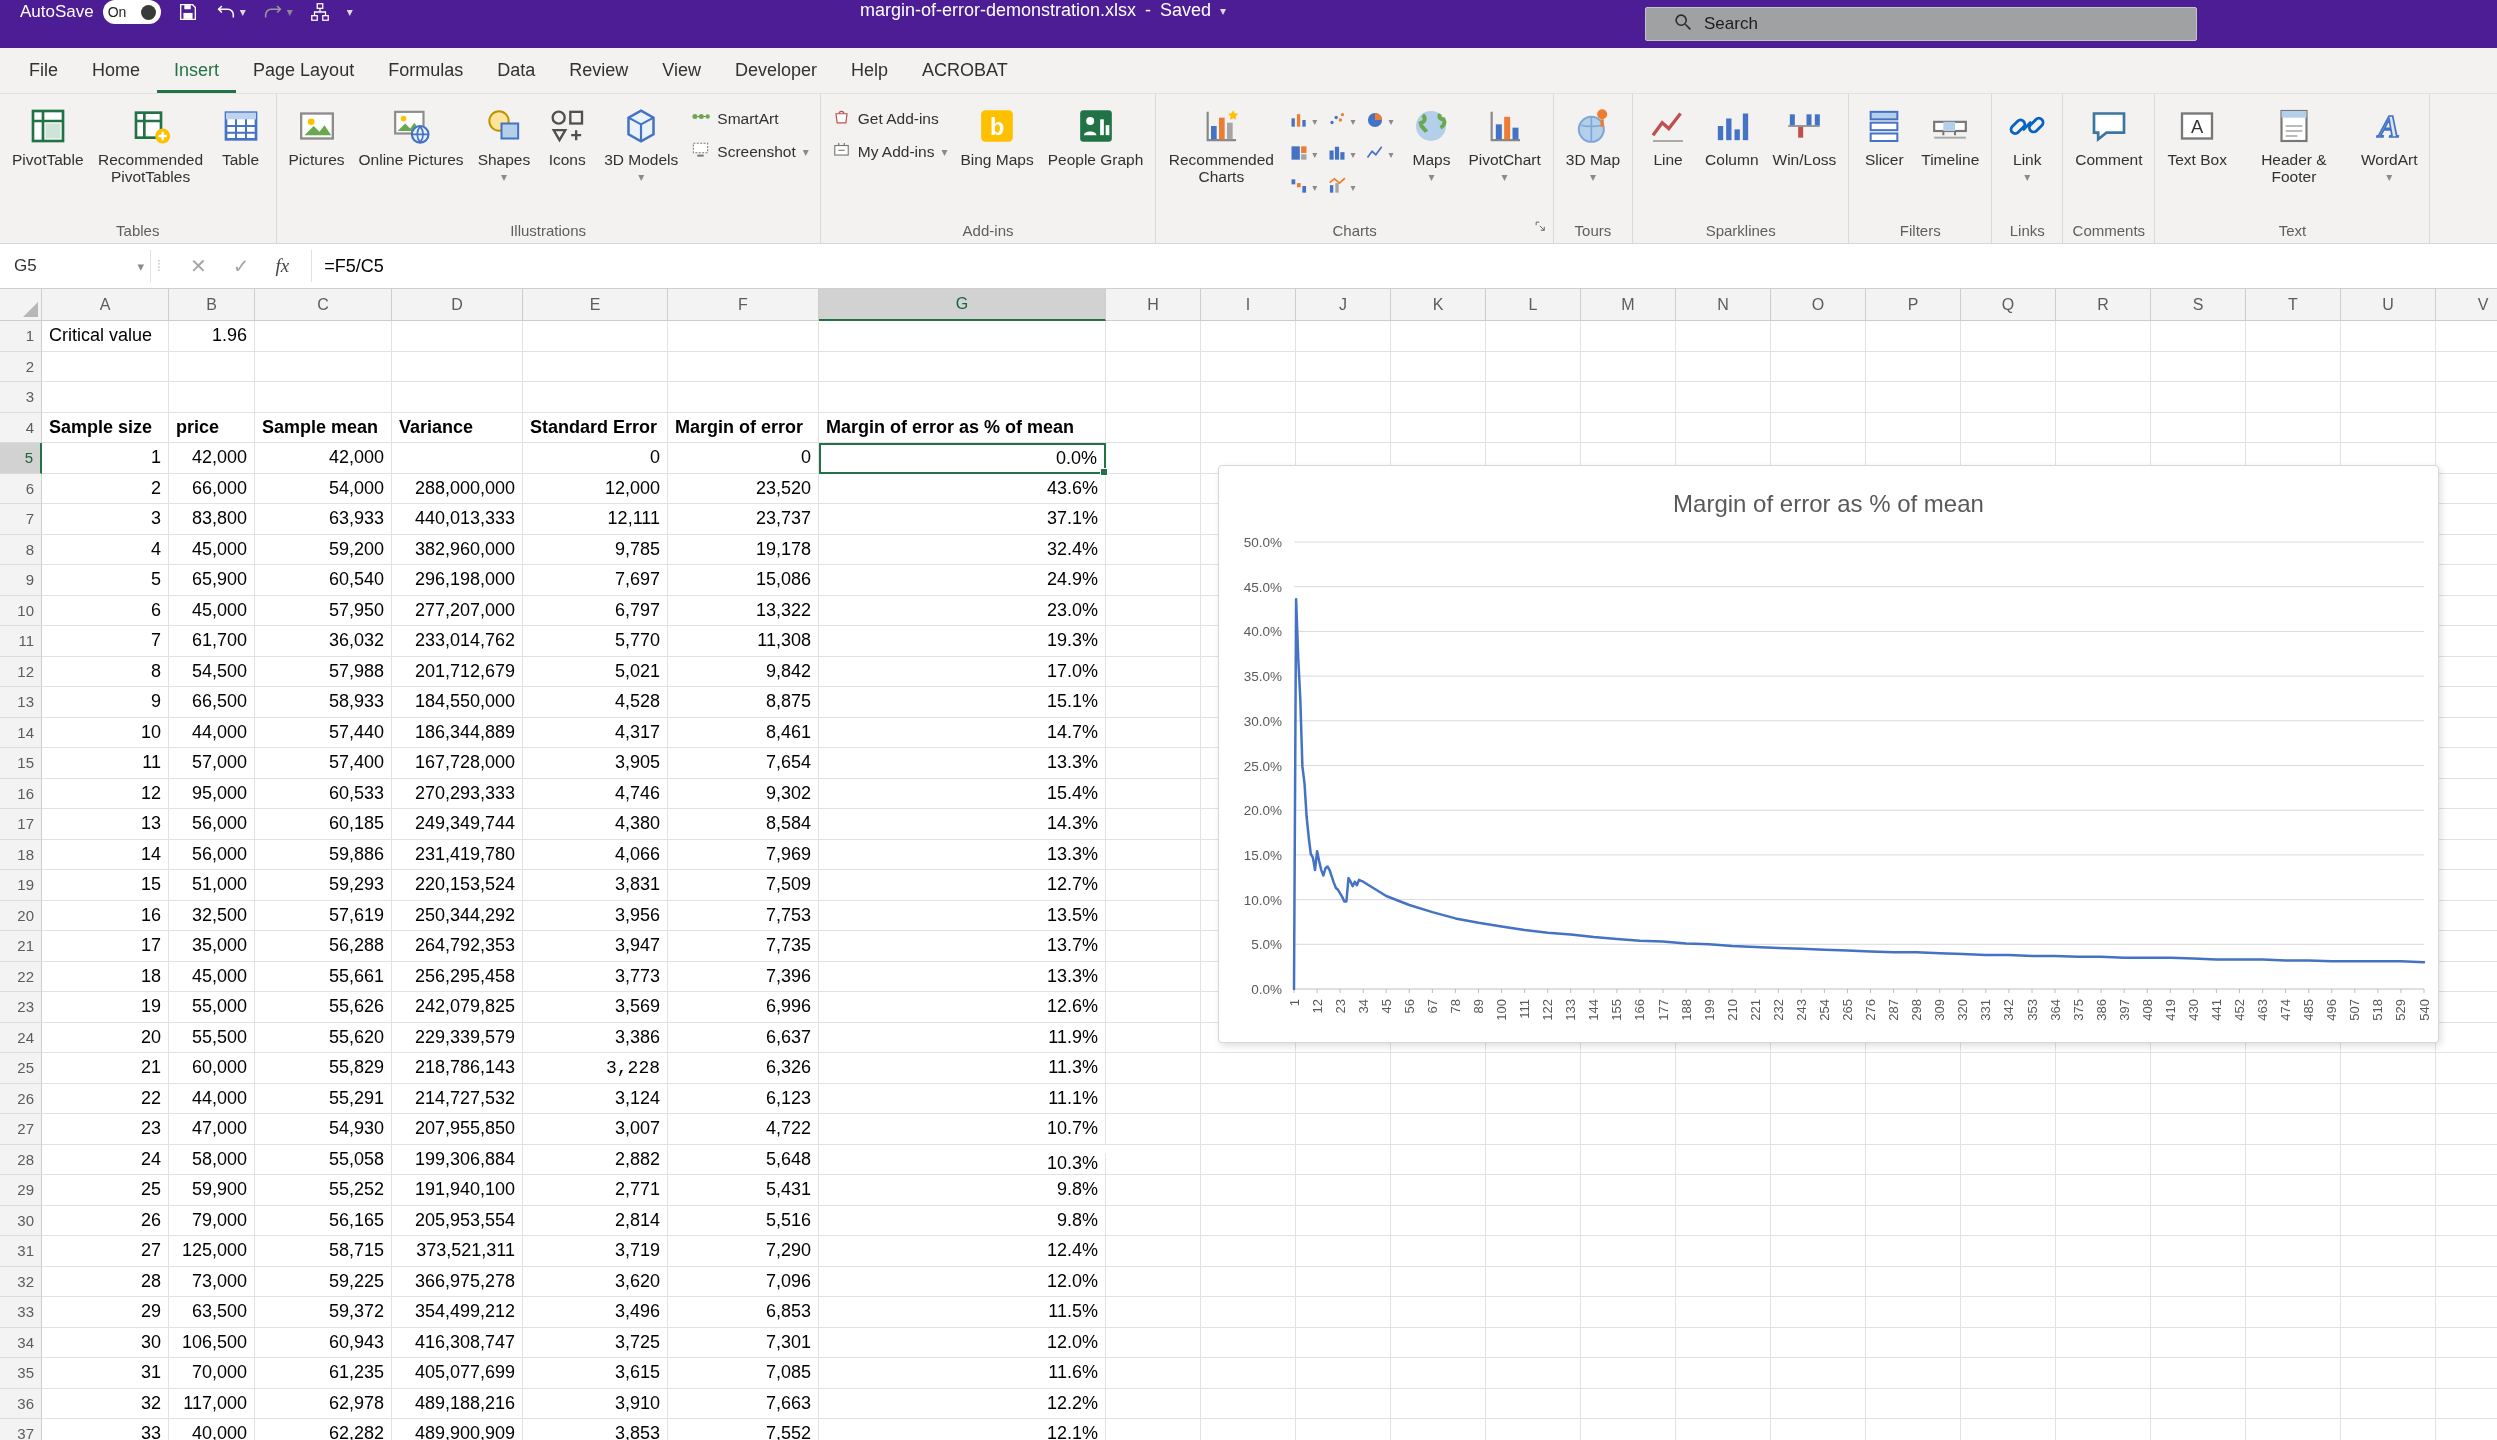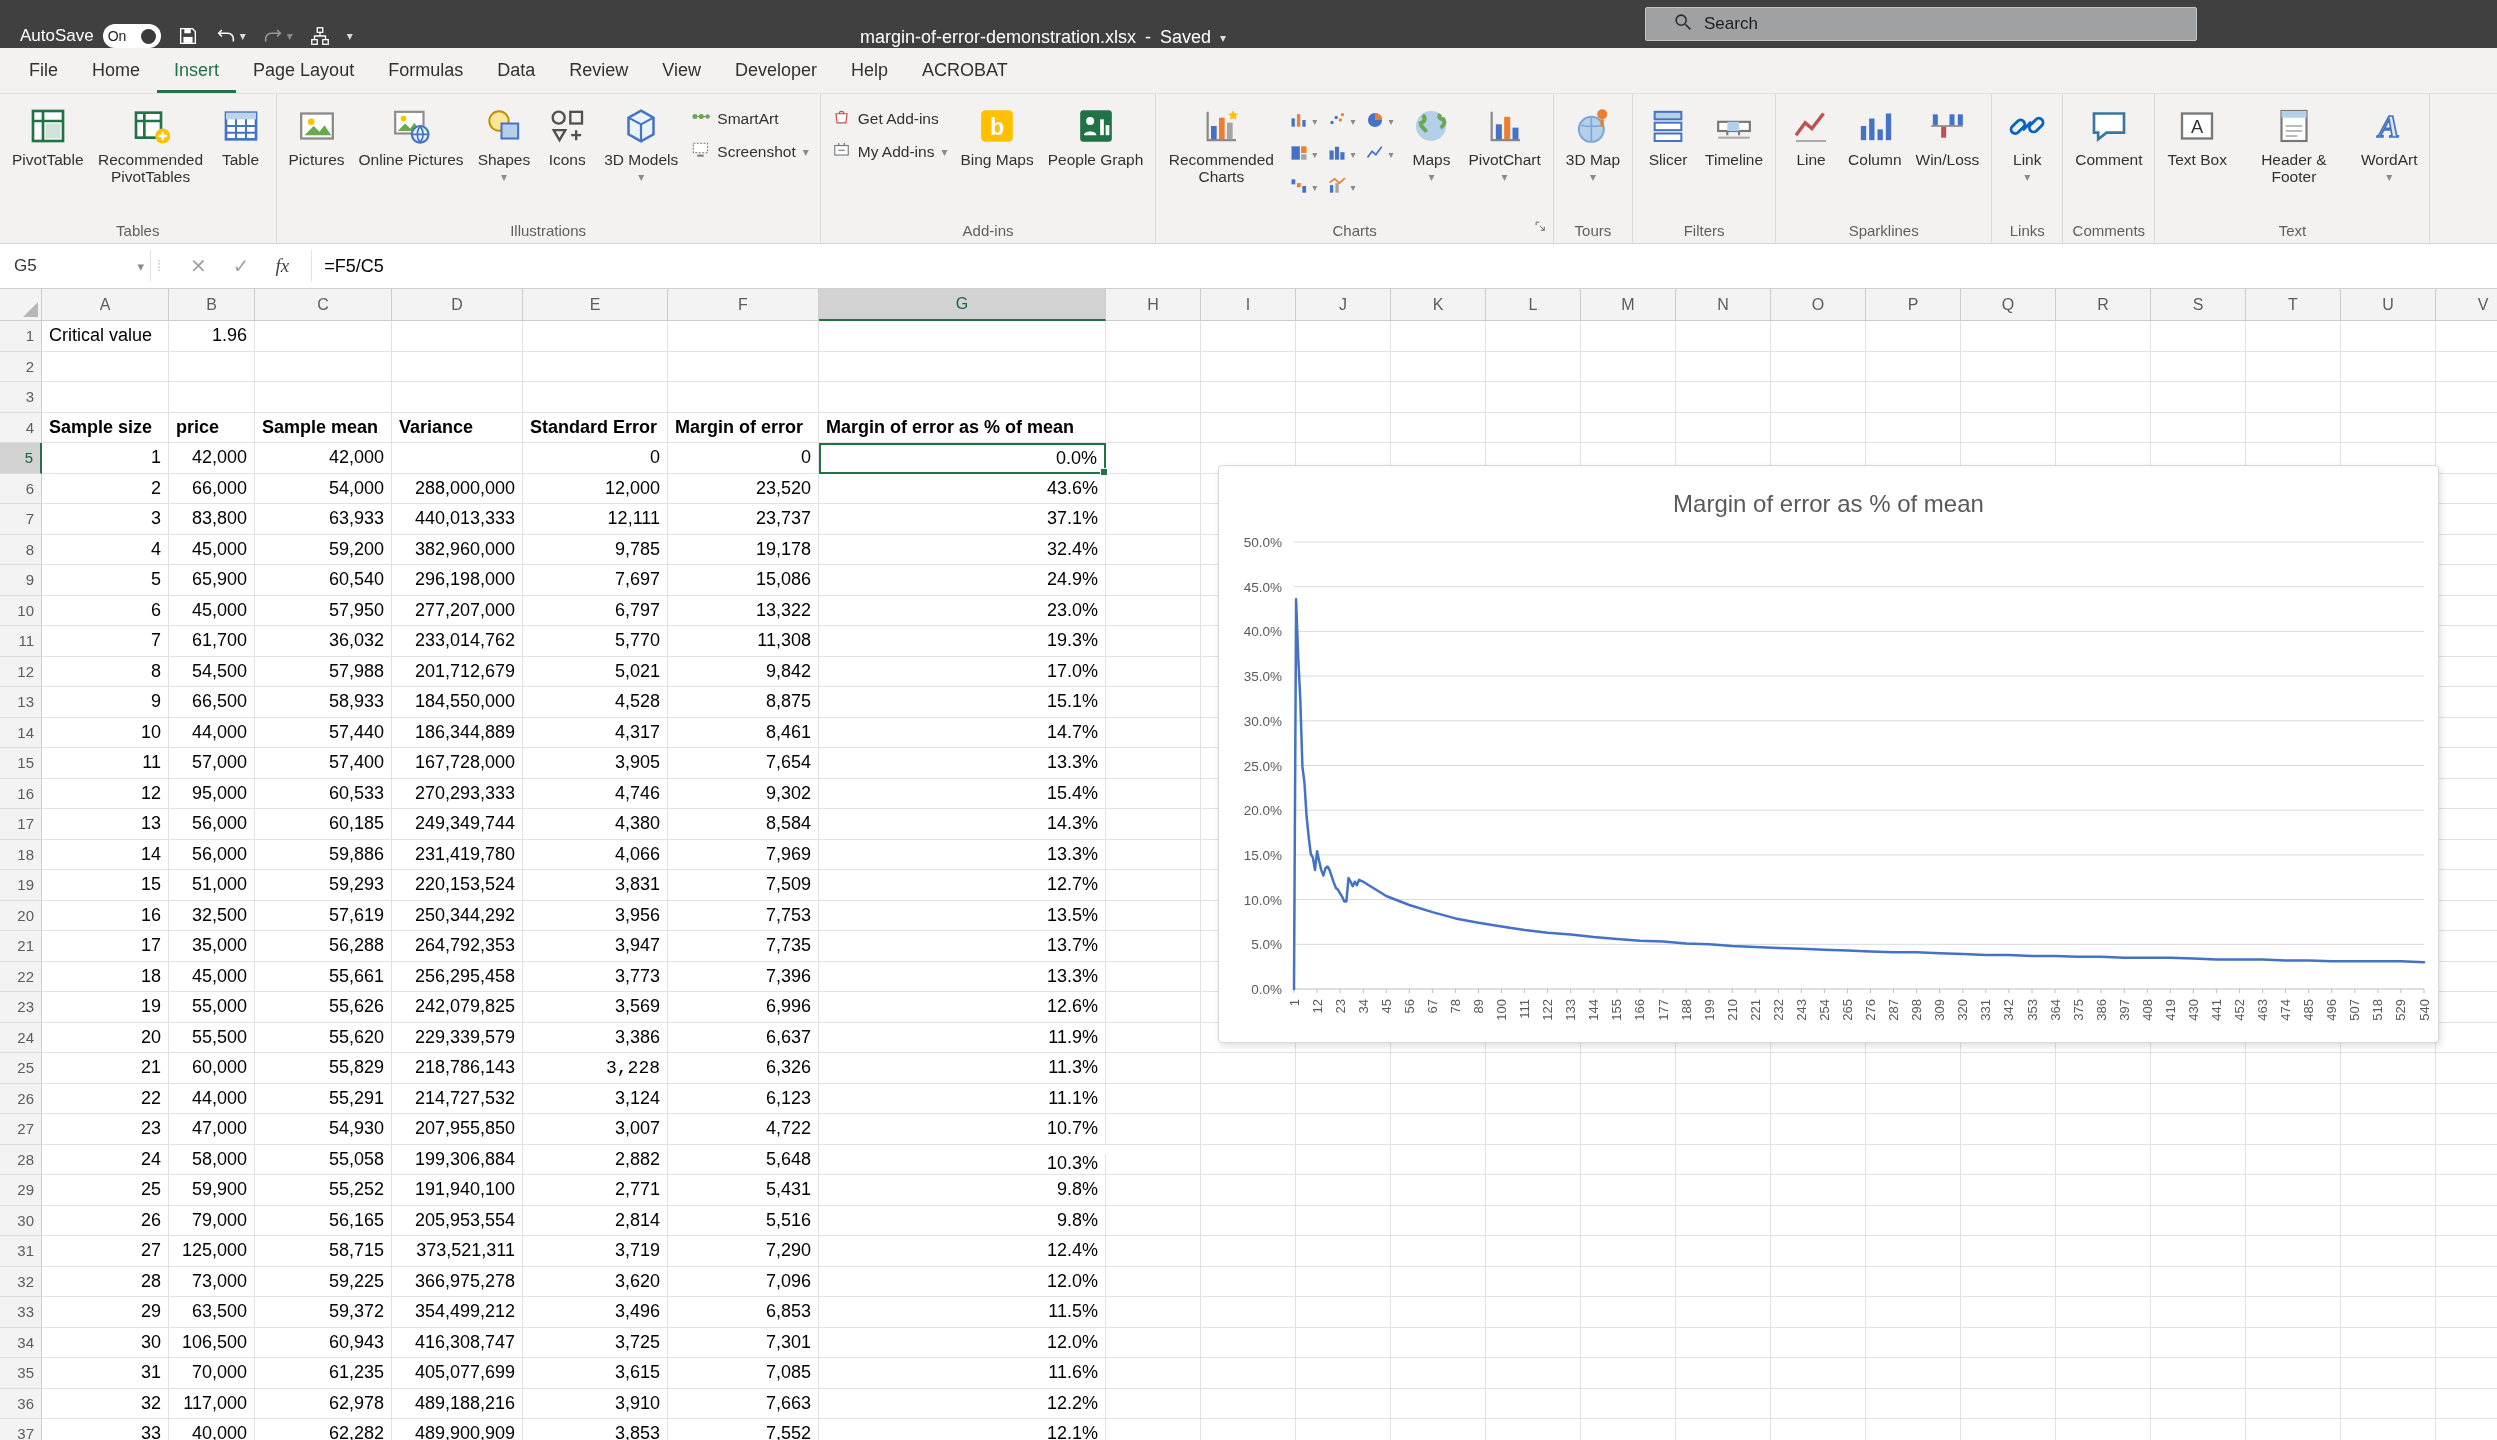--- a/index.html
+++ b/index.html
@@ -4,22 +4,22 @@
 <style>
   * { box-sizing: border-box; }
   html,body { margin:0; padding:0; }
   body {
     width:2497px; height:1440px; overflow:hidden;
     font-family:"Liberation Sans", sans-serif;
     background:#fff; -webkit-font-smoothing:antialiased;
   }
 
   
-  .titlebar { height:48px; background:#404040; color:#fff; position:relative;
-    display:flex; align-items:flex-end; }
+  .titlebar { height:48px; background:#4c1d95; color:#fff; position:relative;
+    display:flex; align-items:flex-start; }
   .qat { display:flex; align-items:center; gap:16px; padding-left:20px; }
   .autosave { display:flex; align-items:center; gap:9px; font-size:17px; }
   .toggle { width:58px; height:24px; border-radius:12px; background:#fff; color:#222;
     display:flex; align-items:center; justify-content:space-between; padding:0 5px; font-size:14px; }
   .knob { width:15px; height:15px; border-radius:50%; background:#3a3a3a; }
   .qbtn { display:flex; align-items:center; gap:3px; }
   .qbtn svg { display:block; }
   .chev { font-size:12px; color:#dcdcdc; line-height:1; }
   .chev.dim { color:#8a8a8a; }
   .title-center { position:absolute; left:1043px; transform:translateX(-50%);
@@ -461,46 +461,20 @@
           <div class="chev" style="color: rgb(138, 138, 138);">▾</div>
         </div>
       </div>
       <div class="glabel">Tours</div>
     </div>
     <div class="rgroup">
       <div class="gbody">
         <div class="bigbtn">
           <div class="ic">
             <svg width="40" height="40" viewBox="0 0 24 24" fill="none">
-              <rect x="4" y="3.5" width="16" height="4.5" fill="#b4cfe9" stroke="#4472c4" stroke-width="1.2"></rect>
-              <rect x="4" y="10" width="16" height="4.5" fill="#fff" stroke="#4472c4" stroke-width="1.2"></rect>
-              <rect x="4" y="16.5" width="16" height="4.5" fill="#fff" stroke="#4472c4" stroke-width="1.2"></rect>
-            </svg>
-          </div>
-          <div class="lbl">Slicer</div>
-        </div>
-        <div class="bigbtn">
-          <div class="ic">
-            <svg width="40" height="40" viewBox="0 0 24 24" fill="none">
-              <rect x="2.5" y="9.5" width="19" height="5.5" stroke="#777" stroke-width="1.3" fill="#fff"></rect>
-              <rect x="8" y="9.5" width="7" height="5.5" fill="#b4cfe9"></rect>
-              <path d="M2.5 19h19" stroke="#aaa" stroke-width="1.2"></path>
-              <path d="M8 15v2.5M15 15v2.5" stroke="#777" stroke-width="1.2"></path>
-            </svg>
-          </div>
-          <div class="lbl">Timeline</div>
-        </div>
-      </div>
-      <div class="glabel">Filters</div>
-    </div>
-    <div class="rgroup">
-      <div class="gbody">
-        <div class="bigbtn">
-          <div class="ic">
-            <svg width="40" height="40" viewBox="0 0 24 24" fill="none">
               <path d="M3 17.5 8.5 10l4 3.5L19.5 4.5" stroke="#c0504d" stroke-width="2"></path>
               <path d="M3 21h18" stroke="#aaa" stroke-width="1.2"></path>
             </svg>
           </div>
           <div class="lbl">Line</div>
         </div>
         <div class="bigbtn">
           <div class="ic">
             <svg width="40" height="40" viewBox="0 0 24 24" fill="none">
               <rect x="3.5" y="12" width="3.2" height="8.5" fill="#4472c4"></rect>
@@ -518,20 +492,46 @@
               <rect x="3.5" y="5" width="3" height="6.5" fill="#4472c4"></rect>
               <rect x="8.5" y="12.5" width="3" height="6.5" fill="#c0504d"></rect>
               <rect x="13.5" y="5" width="3" height="6.5" fill="#4472c4"></rect>
               <rect x="18.5" y="5" width="3" height="6.5" fill="#4472c4"></rect>
             </svg>
           </div>
           <div class="lbl">Win/Loss</div>
         </div>
       </div>
       <div class="glabel">Sparklines</div>
+    </div>
+    <div class="rgroup">
+      <div class="gbody">
+        <div class="bigbtn">
+          <div class="ic">
+            <svg width="40" height="40" viewBox="0 0 24 24" fill="none">
+              <rect x="4" y="3.5" width="16" height="4.5" fill="#b4cfe9" stroke="#4472c4" stroke-width="1.2"></rect>
+              <rect x="4" y="10" width="16" height="4.5" fill="#fff" stroke="#4472c4" stroke-width="1.2"></rect>
+              <rect x="4" y="16.5" width="16" height="4.5" fill="#fff" stroke="#4472c4" stroke-width="1.2"></rect>
+            </svg>
+          </div>
+          <div class="lbl">Slicer</div>
+        </div>
+        <div class="bigbtn">
+          <div class="ic">
+            <svg width="40" height="40" viewBox="0 0 24 24" fill="none">
+              <rect x="2.5" y="9.5" width="19" height="5.5" stroke="#777" stroke-width="1.3" fill="#fff"></rect>
+              <rect x="8" y="9.5" width="7" height="5.5" fill="#b4cfe9"></rect>
+              <path d="M2.5 19h19" stroke="#aaa" stroke-width="1.2"></path>
+              <path d="M8 15v2.5M15 15v2.5" stroke="#777" stroke-width="1.2"></path>
+            </svg>
+          </div>
+          <div class="lbl">Timeline</div>
+        </div>
+      </div>
+      <div class="glabel">Filters</div>
     </div>
     <div class="rgroup">
       <div class="gbody">
         <div class="bigbtn">
           <div class="ic">
             <svg width="40" height="40" viewBox="0 0 24 24" fill="none">
               <rect x="1.8" y="10" width="9.5" height="5" rx="2.5" transform="rotate(-45 6.5 12.5)" stroke="#0563c1" stroke-width="1.7"></rect>
               <rect x="12.8" y="9" width="9.5" height="5" rx="2.5" transform="rotate(-45 17.5 11.5)" stroke="#0563c1" stroke-width="1.7"></rect>
               <path d="m9.5 14.5 5-5" stroke="#0563c1" stroke-width="1.7"></path>
             </svg>

